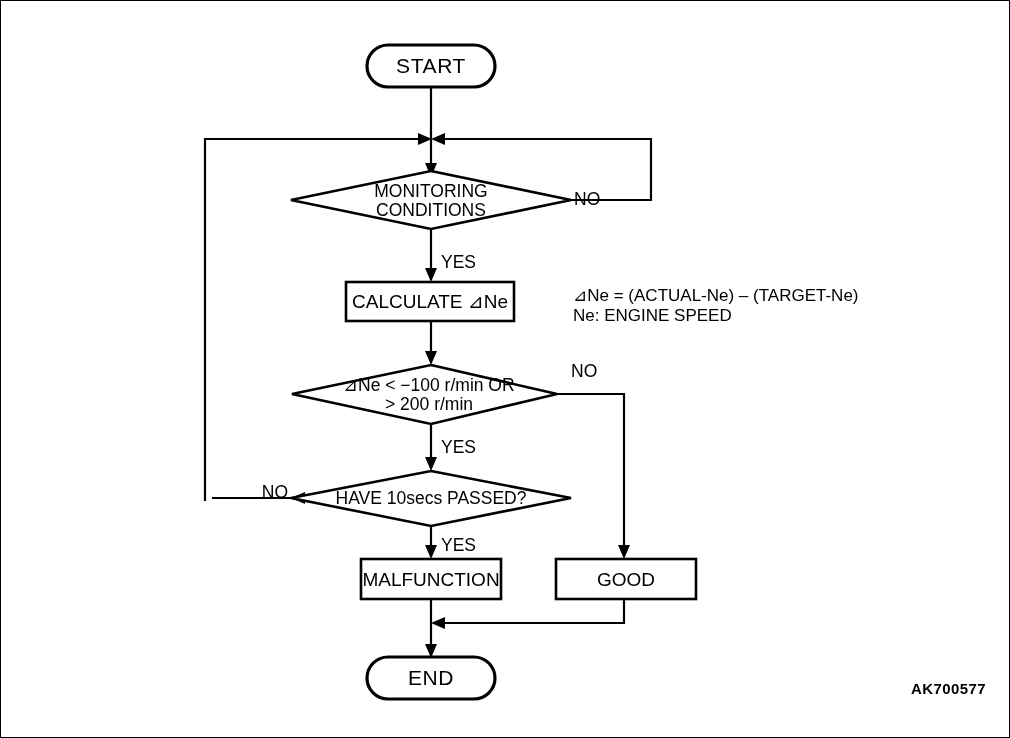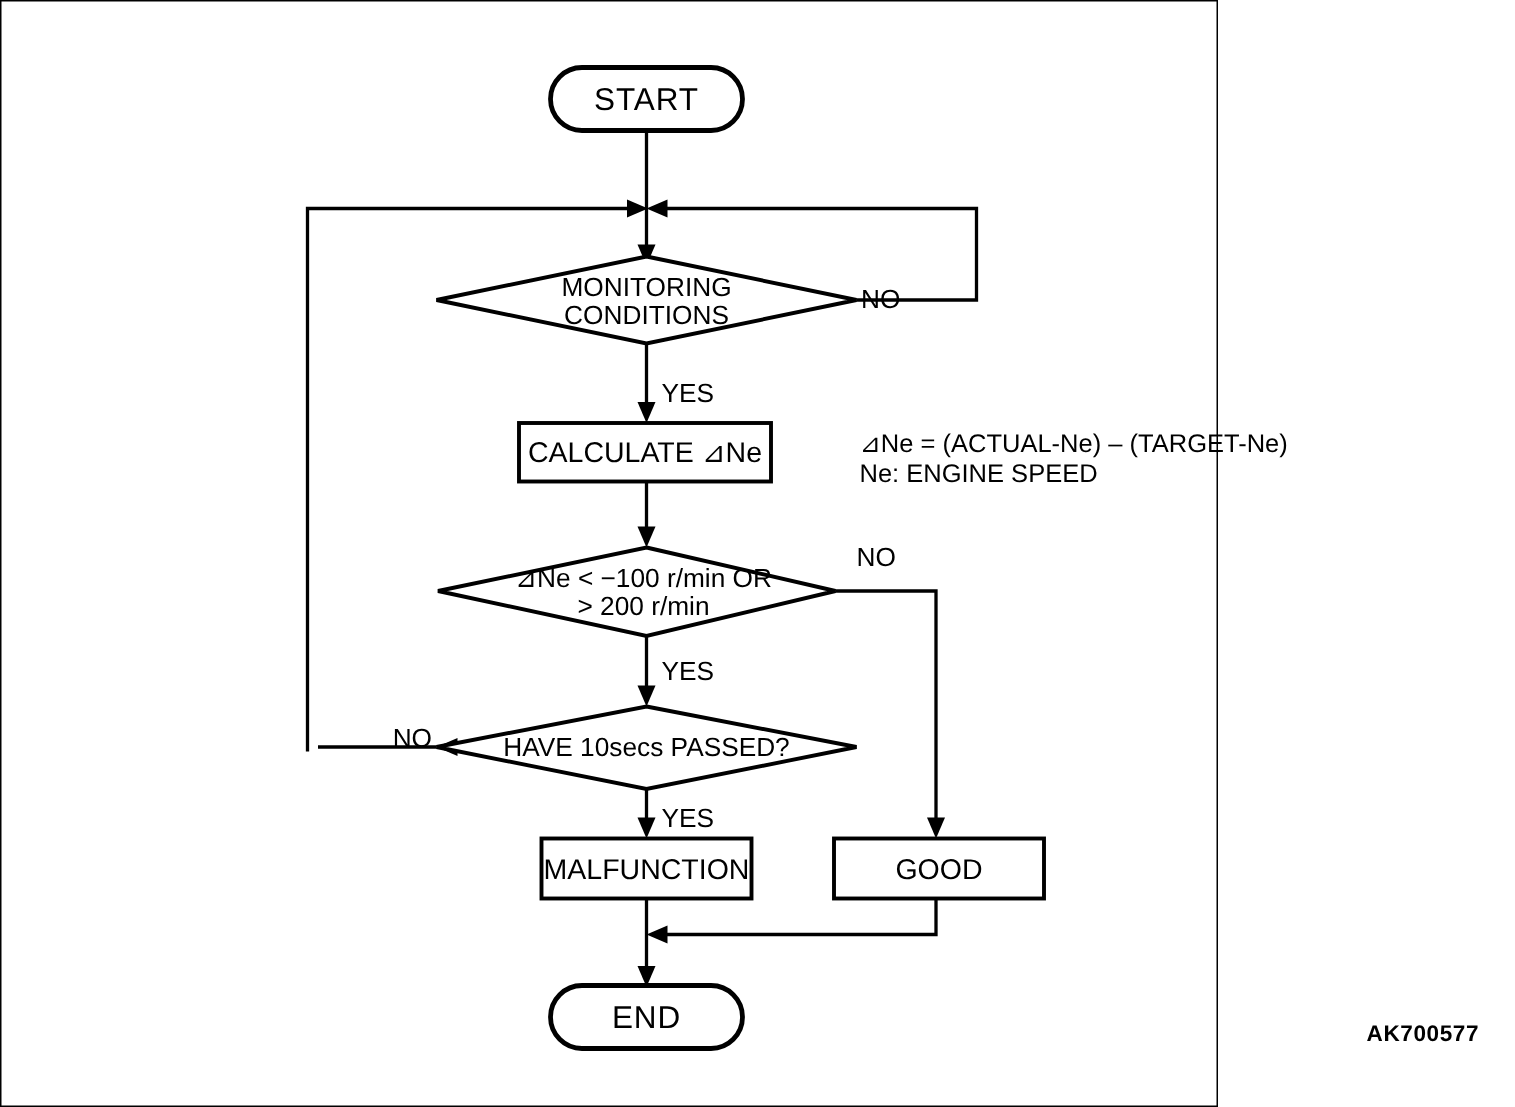--- a/index.html
+++ b/index.html
@@ -12,21 +12,21 @@
     width: 1010px;
     height: 738px;
     font-family: "Liberation Sans", sans-serif;
     position: relative;
     overflow: hidden;
   }
   #diagram-root {
     position: absolute;
     left: 0;
     top: 0;
-    width: 812px;
+    width: 1010px;
     height: 738px;
     border: 1px solid #000000;
     box-sizing: border-box;
     background: #ffffff;
   }
   svg.flow {
     display: block;
     width: 1010px;
     height: 738px;
   }

